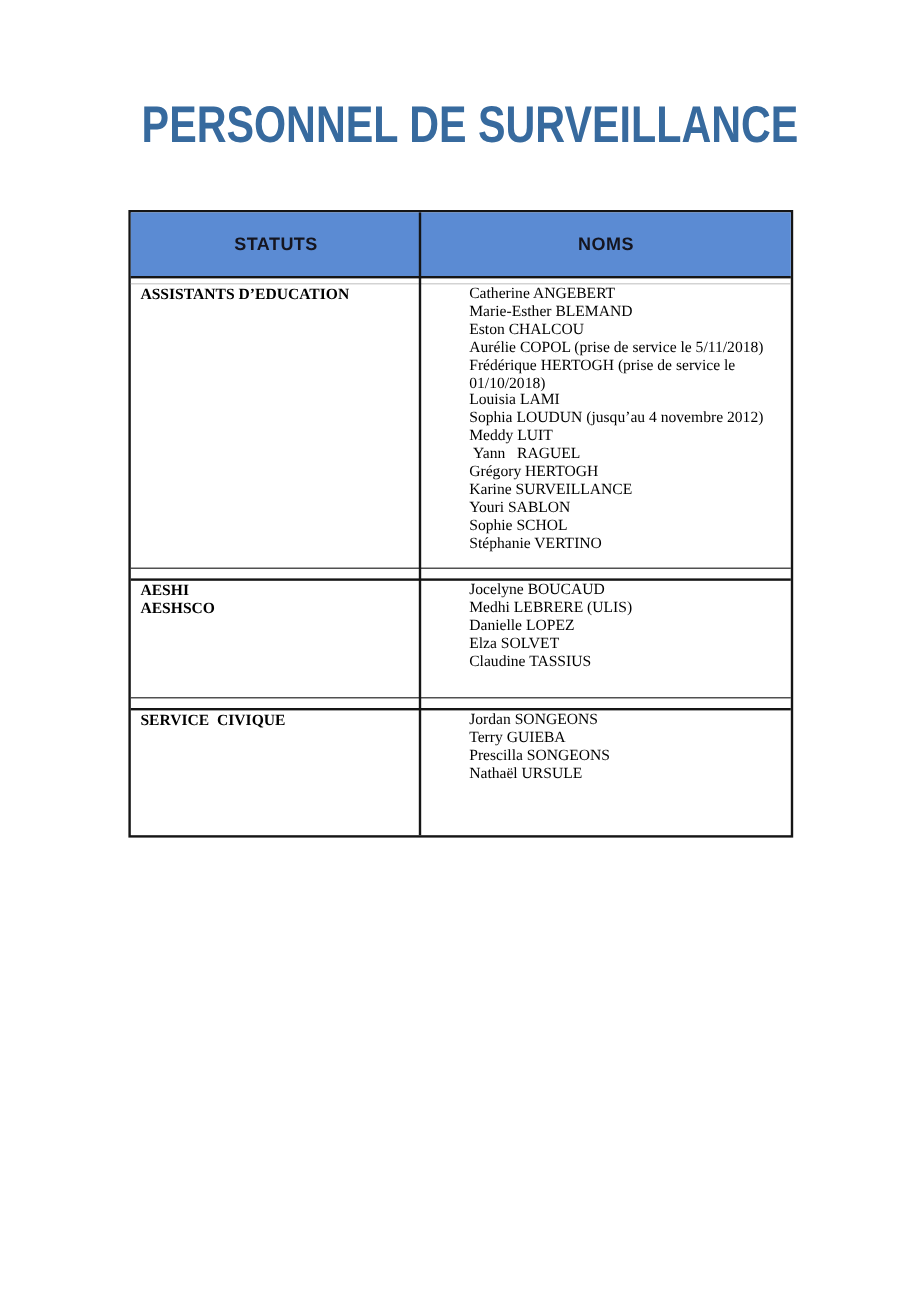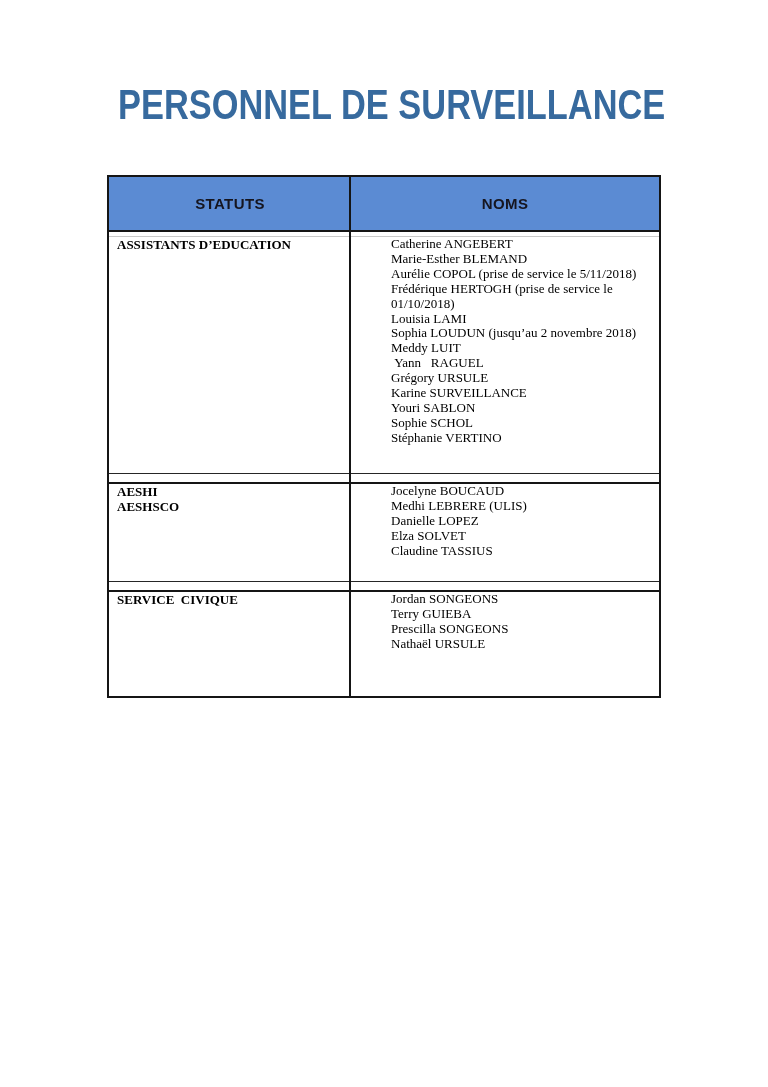--- a/index.html
+++ b/index.html
@@ -120,27 +120,28 @@
   </div>
   <div class="sep-header"></div>
   <div id="table-rows">
       <div class="trow row-0">
         <div class="td statut-cell">
           <div class="statut-line">ASSISTANTS D’EDUCATION</div>
         </div>
         <div class="td noms-cell">
           <div class="nom-line">Catherine ANGEBERT</div>
           <div class="nom-line">Marie-Esther BLEMAND</div>
+          <div class="nom-line">Eston CHALCOU</div>
           <div class="nom-line">Aurélie COPOL (prise de service le 5/11/2018)</div>
           <div class="nom-line">Frédérique HERTOGH (prise de service le 01/10/2018)</div>
           <div class="nom-line">Louisia LAMI</div>
-          <div class="nom-line">Sophia LOUDUN (jusqu’au 2 novembre 2018)</div>
+          <div class="nom-line">Sophia LOUDUN (jusqu’au 4 novembre 2012)</div>
           <div class="nom-line">Meddy LUIT</div>
           <div class="nom-line"> Yann   RAGUEL</div>
-          <div class="nom-line">Grégory URSULE</div>
+          <div class="nom-line">Grégory HERTOGH</div>
           <div class="nom-line">Karine SURVEILLANCE</div>
           <div class="nom-line">Youri SABLON</div>
           <div class="nom-line">Sophie SCHOL</div>
           <div class="nom-line">Stéphanie VERTINO</div>
         </div>
       </div>
       <div class="sep-row"></div>
       <div class="trow row-1">
         <div class="td statut-cell">
           <div class="statut-line">AESHI</div>

